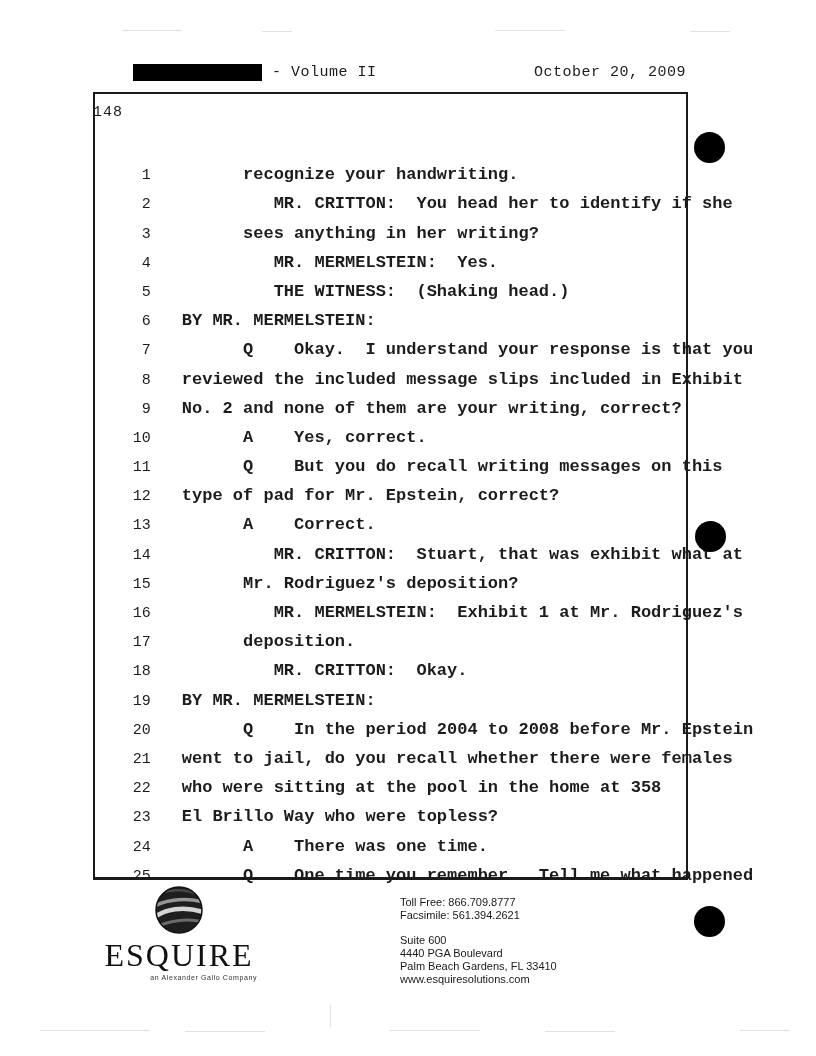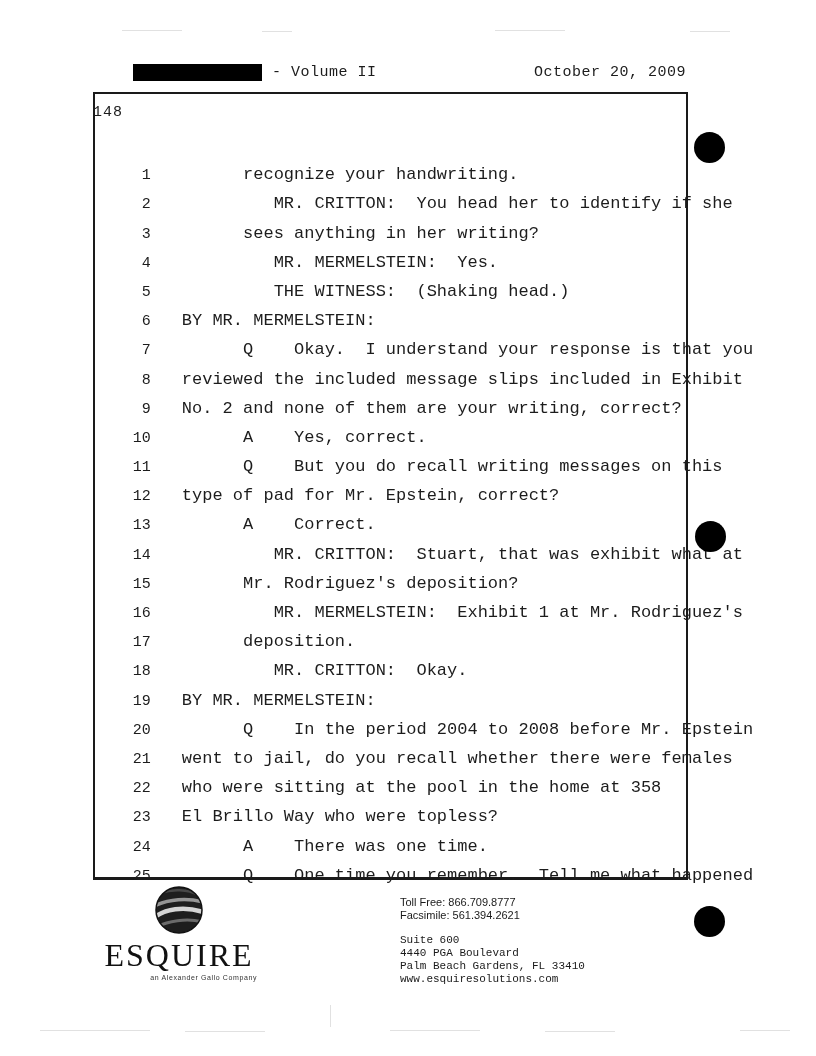--- a/index.html
+++ b/index.html
@@ -28,21 +28,21 @@
   }
   
   .lines { position:absolute; left:40px; top:131px; width:700px; }
   .t-line { height:29.2px; line-height:29.2px; white-space:pre; }
   .t-line .ln {
     display:inline-block; width:34px; text-align:right;
     font-size:15px; vertical-align:baseline;
   }
   .t-line .tx {
     display:inline-block; margin-left:31px; font-size:17px;
-    white-space:pre; vertical-align:baseline; letter-spacing:0px;
+    white-space:pre; vertical-align:baseline; letter-spacing:0px;font-weight:bold;
   }
   
   .hole { position:absolute; width:31px; height:31px; border-radius:50%; background:#000; }
   .hole1 { left:694px; top:132px; }
   .hole2 { left:695px; top:521px; }
   .hole3 { left:694px; top:906px; }
   
   .logo-block { position:absolute; left:93px; top:885px; width:172px; text-align:center;
     font-family:"Liberation Serif","DejaVu Serif",serif; }
   .logo-globe { display:block; margin:0 auto 2px auto; width:50px; height:50px; }
@@ -51,21 +51,21 @@
     font-family:"Liberation Sans","DejaVu Sans",sans-serif;
     font-size:7px; color:#333; text-align:right; padding-right:8px;
     letter-spacing:0.6px; margin-top:1px;
   }
   
   .contact-block {
     position:absolute; left:400px; top:896px; width:270px; 
     font-family:"Liberation Sans","DejaVu Sans",sans-serif;
     font-size:11px; line-height:13px; color:#1a1a1a;
   }
-  .contact-group2 { margin-top:12px;font-family:Liberation Mono, monospace; }
+  .contact-group2 { margin-top:12px; }
   
   .artifact { position:absolute; background:#c9c9c9; opacity:0.55; }
 </style>
 </head>
 <body>
 
 <div id="page">
 
   <div class="artifact" style="left:122px;top:30px;width:60px;height:1px;"></div>
   <div class="artifact" style="left:262px;top:31px;width:30px;height:1px;"></div>

